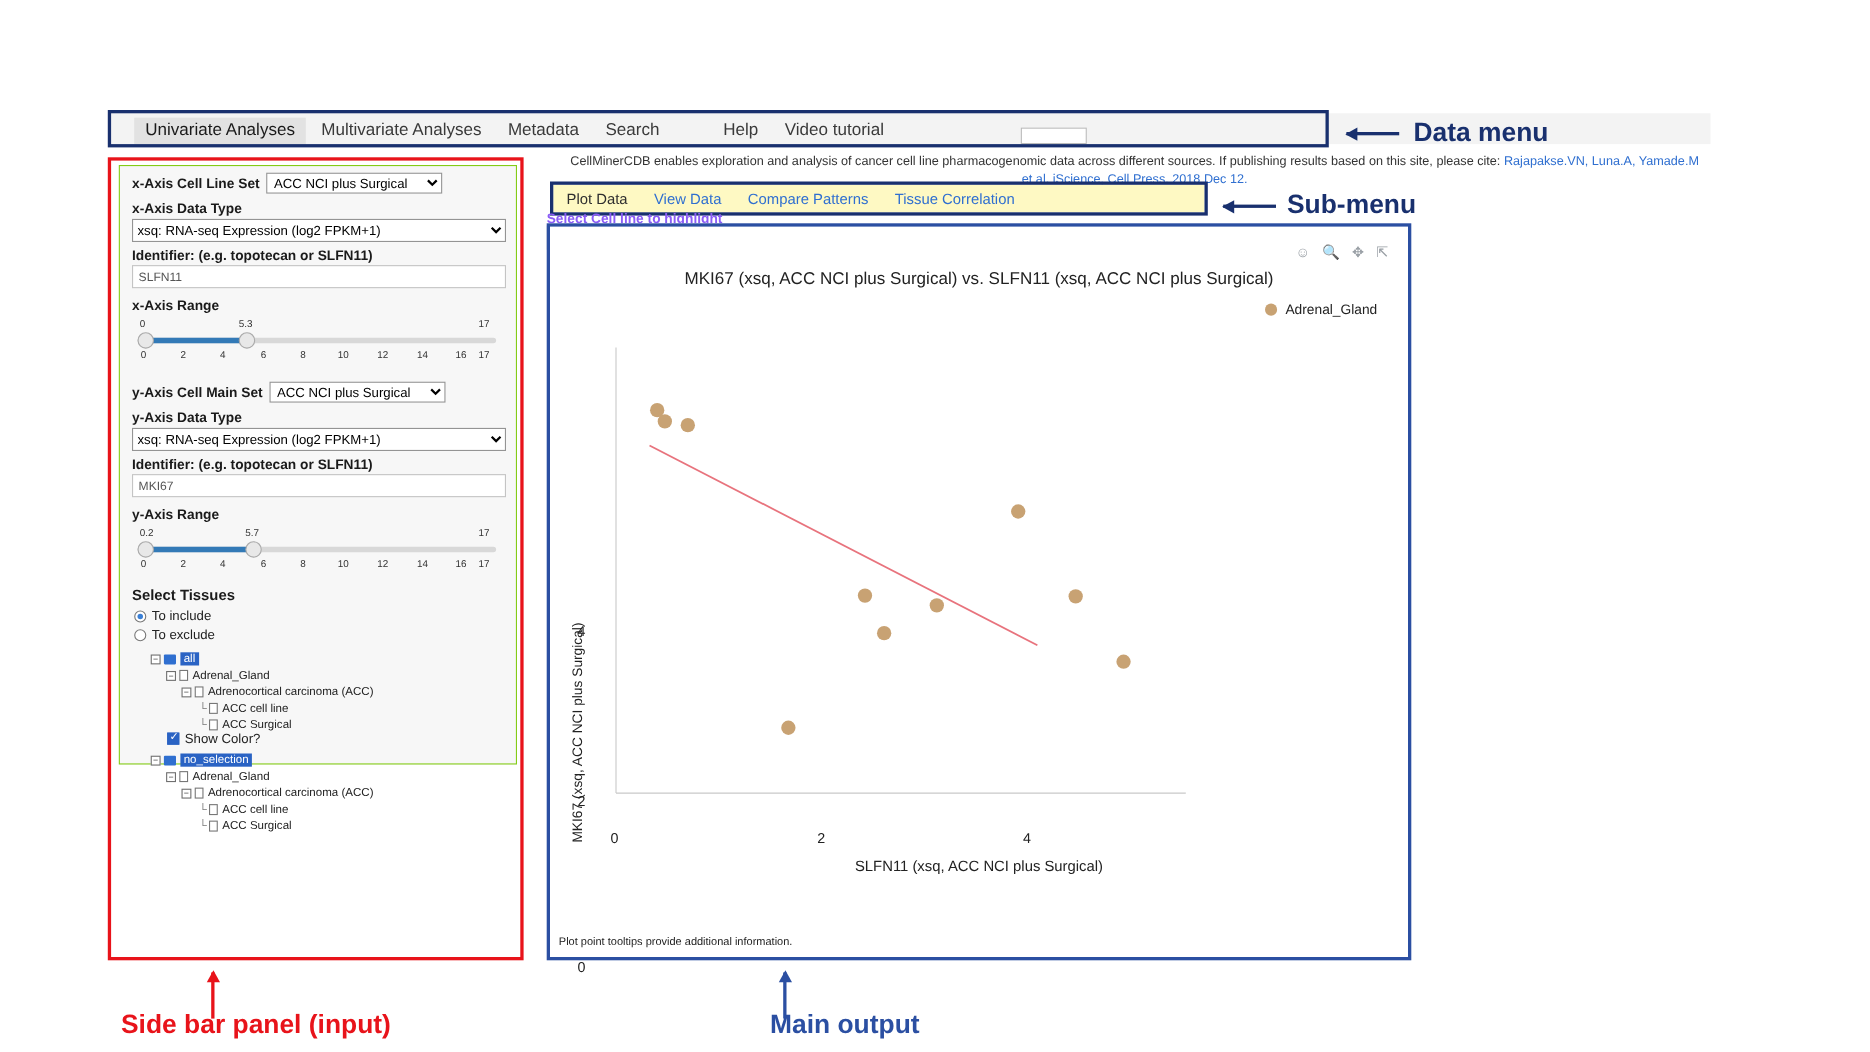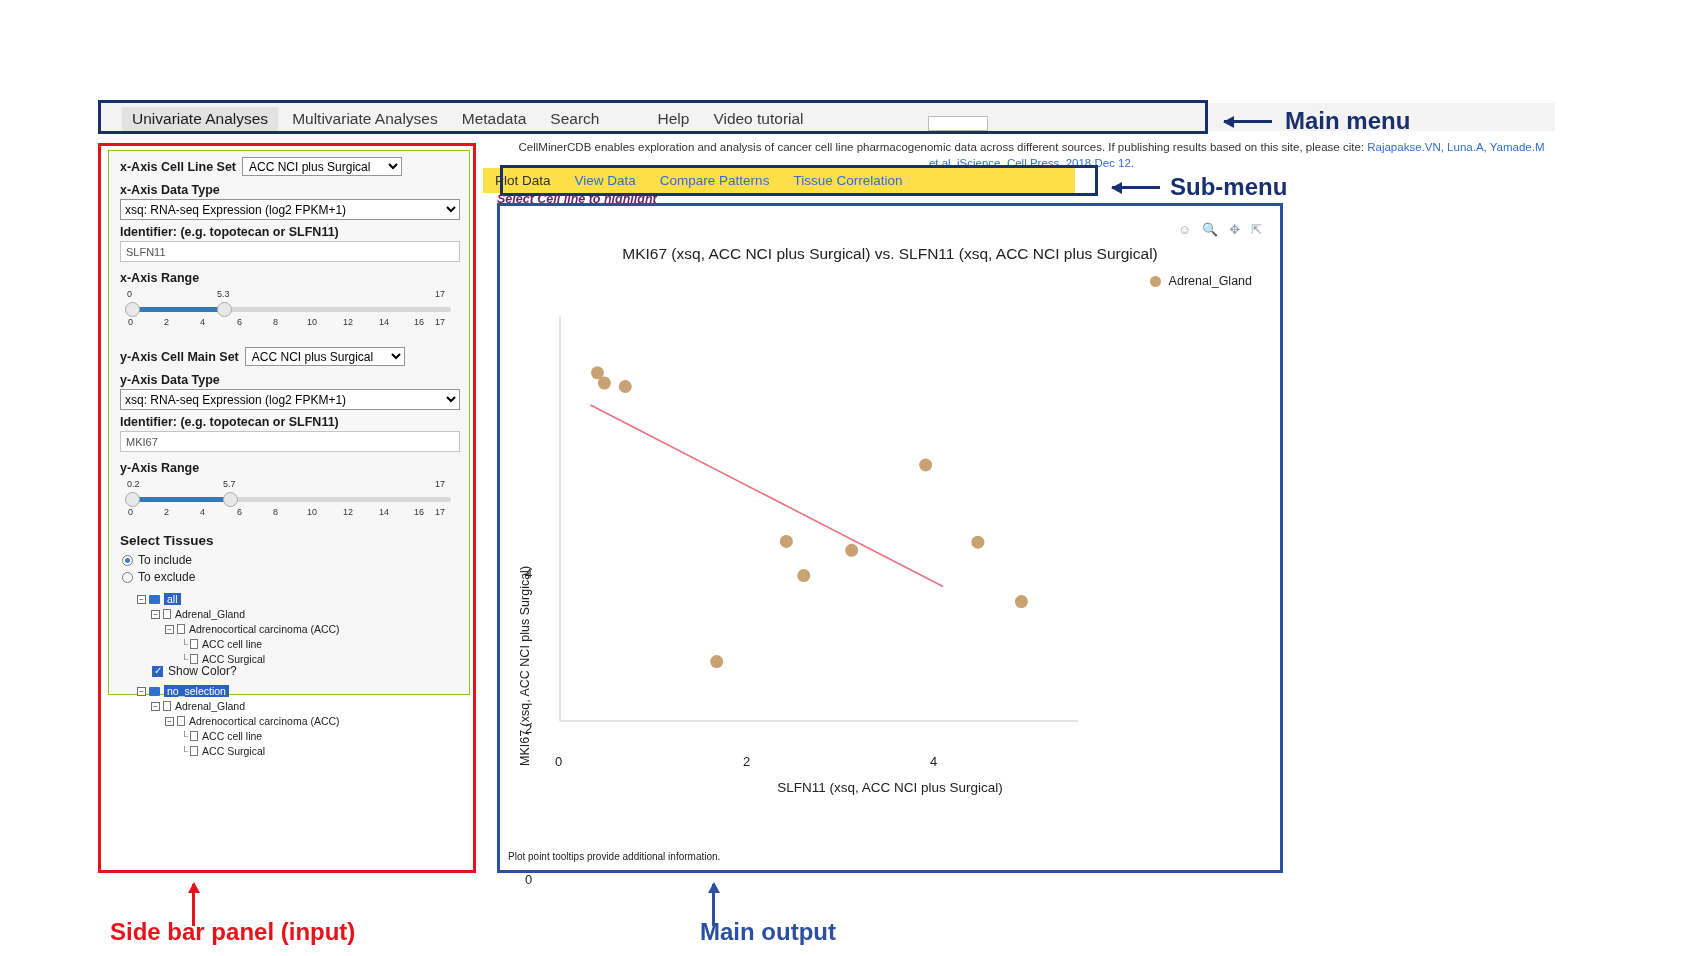--- a/index.html
+++ b/index.html
@@ -93,23 +93,23 @@
     font-size: 11.5px;
     color: #333;
     text-align: center;
     line-height: 1.35;
   }
   .citation a { color: #2f6fd0; text-decoration: none; }
 
   
   .submenu {
     position: absolute;
-    left: 483px; top: 168px;
+    left: 503px; top: 168px;
     width: 592px; height: 25px;
-    background: #fde047;
+    background: #fef9c3;
     display: flex;
     align-items: center;
   }
   .submenu-box {
     position: absolute;
     left: 500px; top: 165px;
     width: 598px; height: 31px;
     border: 3px solid #19306e;
     pointer-events: none;
   }
@@ -268,21 +268,21 @@
     position: absolute; width: 100%; text-align: center;
     font-size: 13.5px; color: #222;
   }
   .tick-label { position: absolute; font-size: 13px; color: #222; }
   .footnote {
     position: absolute; left: 8px; bottom: 8px;
     font-size: 10px; color: #222;
   }
   .highlight-label {
     position: absolute;
-    font-size: 12.5px; font-weight: bold; color: #701a75; font-style: italic;
+    font-size: 12.5px; font-weight: bold; color: #8b5cf6;
   }
   .highlight-input {
     position: absolute;
     width: 195px; height: 22px;
     border: 1px solid #c4c4c4; background: #fff;
   }
   .bottom-ann-red { color: #e8131a; }
   .bottom-ann-blue { color: #2b4fa2; }
 </style>
 </head>
@@ -294,21 +294,21 @@
     <div class="menu-item active">Univariate Analyses</div>
     <div class="menu-item">Multivariate Analyses</div>
     <div class="menu-item">Metadata</div>
     <div class="menu-item">Search</div>
     <div class="menu-item gap">Help</div>
     <div class="menu-item">Video tutorial</div>
     <div class="menu-search"></div>
   </div>
   <div class="menu-highlight-box"></div>
   <div class="arrow-h" style="left:1224px; top:120px; width:48px;"></div>
-  <div class="ann" style="left:1285px; top:107px;">Main menu</div>
+  <div class="ann" style="left:1285px; top:107px;">Data menu</div>
 
   <div class="citation">
     <span>CellMinerCDB enables exploration and analysis of cancer cell line pharmacogenomic data across different sources. If publishing results based on this site, please cite:</span>
     <a href="#">Rajapakse.VN, Luna.A, Yamade.M</a><br>
     <span style="color:#2f6fd0;">et al. iScience, Cell Press. 2018 Dec 12.</span>
   </div>
 
   <div class="submenu">
     <div class="submenu-item active">Plot Data</div>
     <div class="submenu-item">View Data</div>

